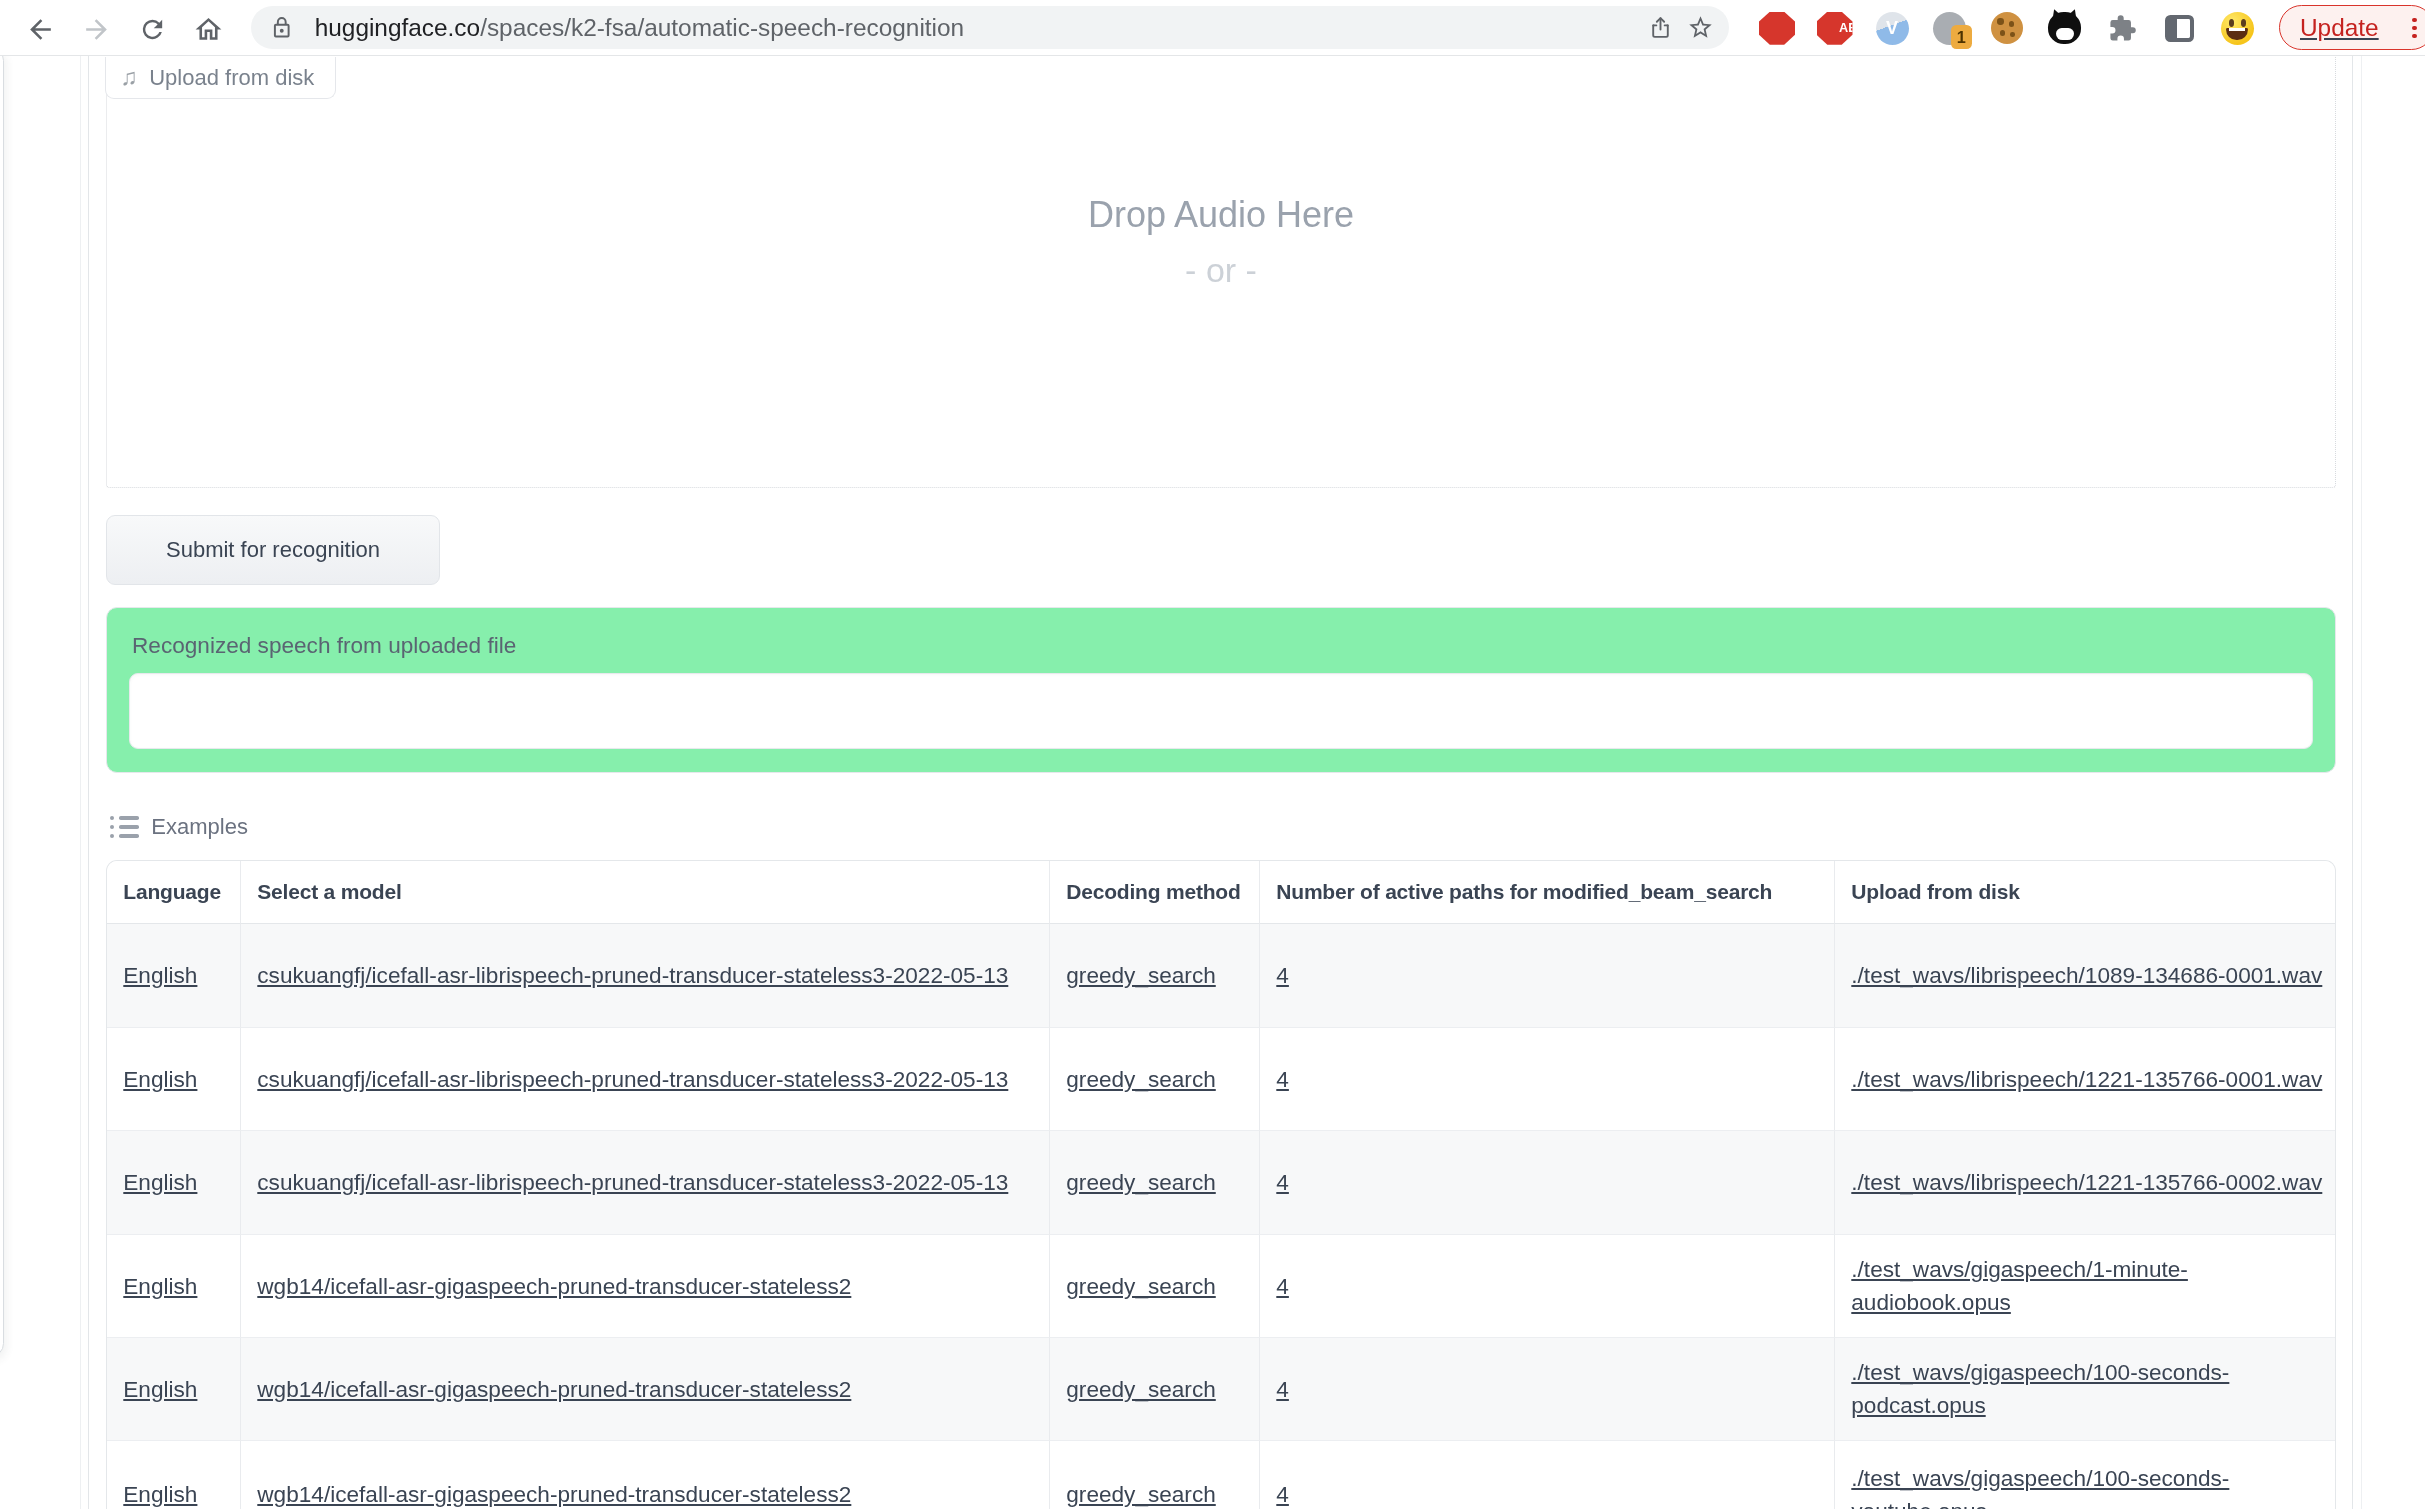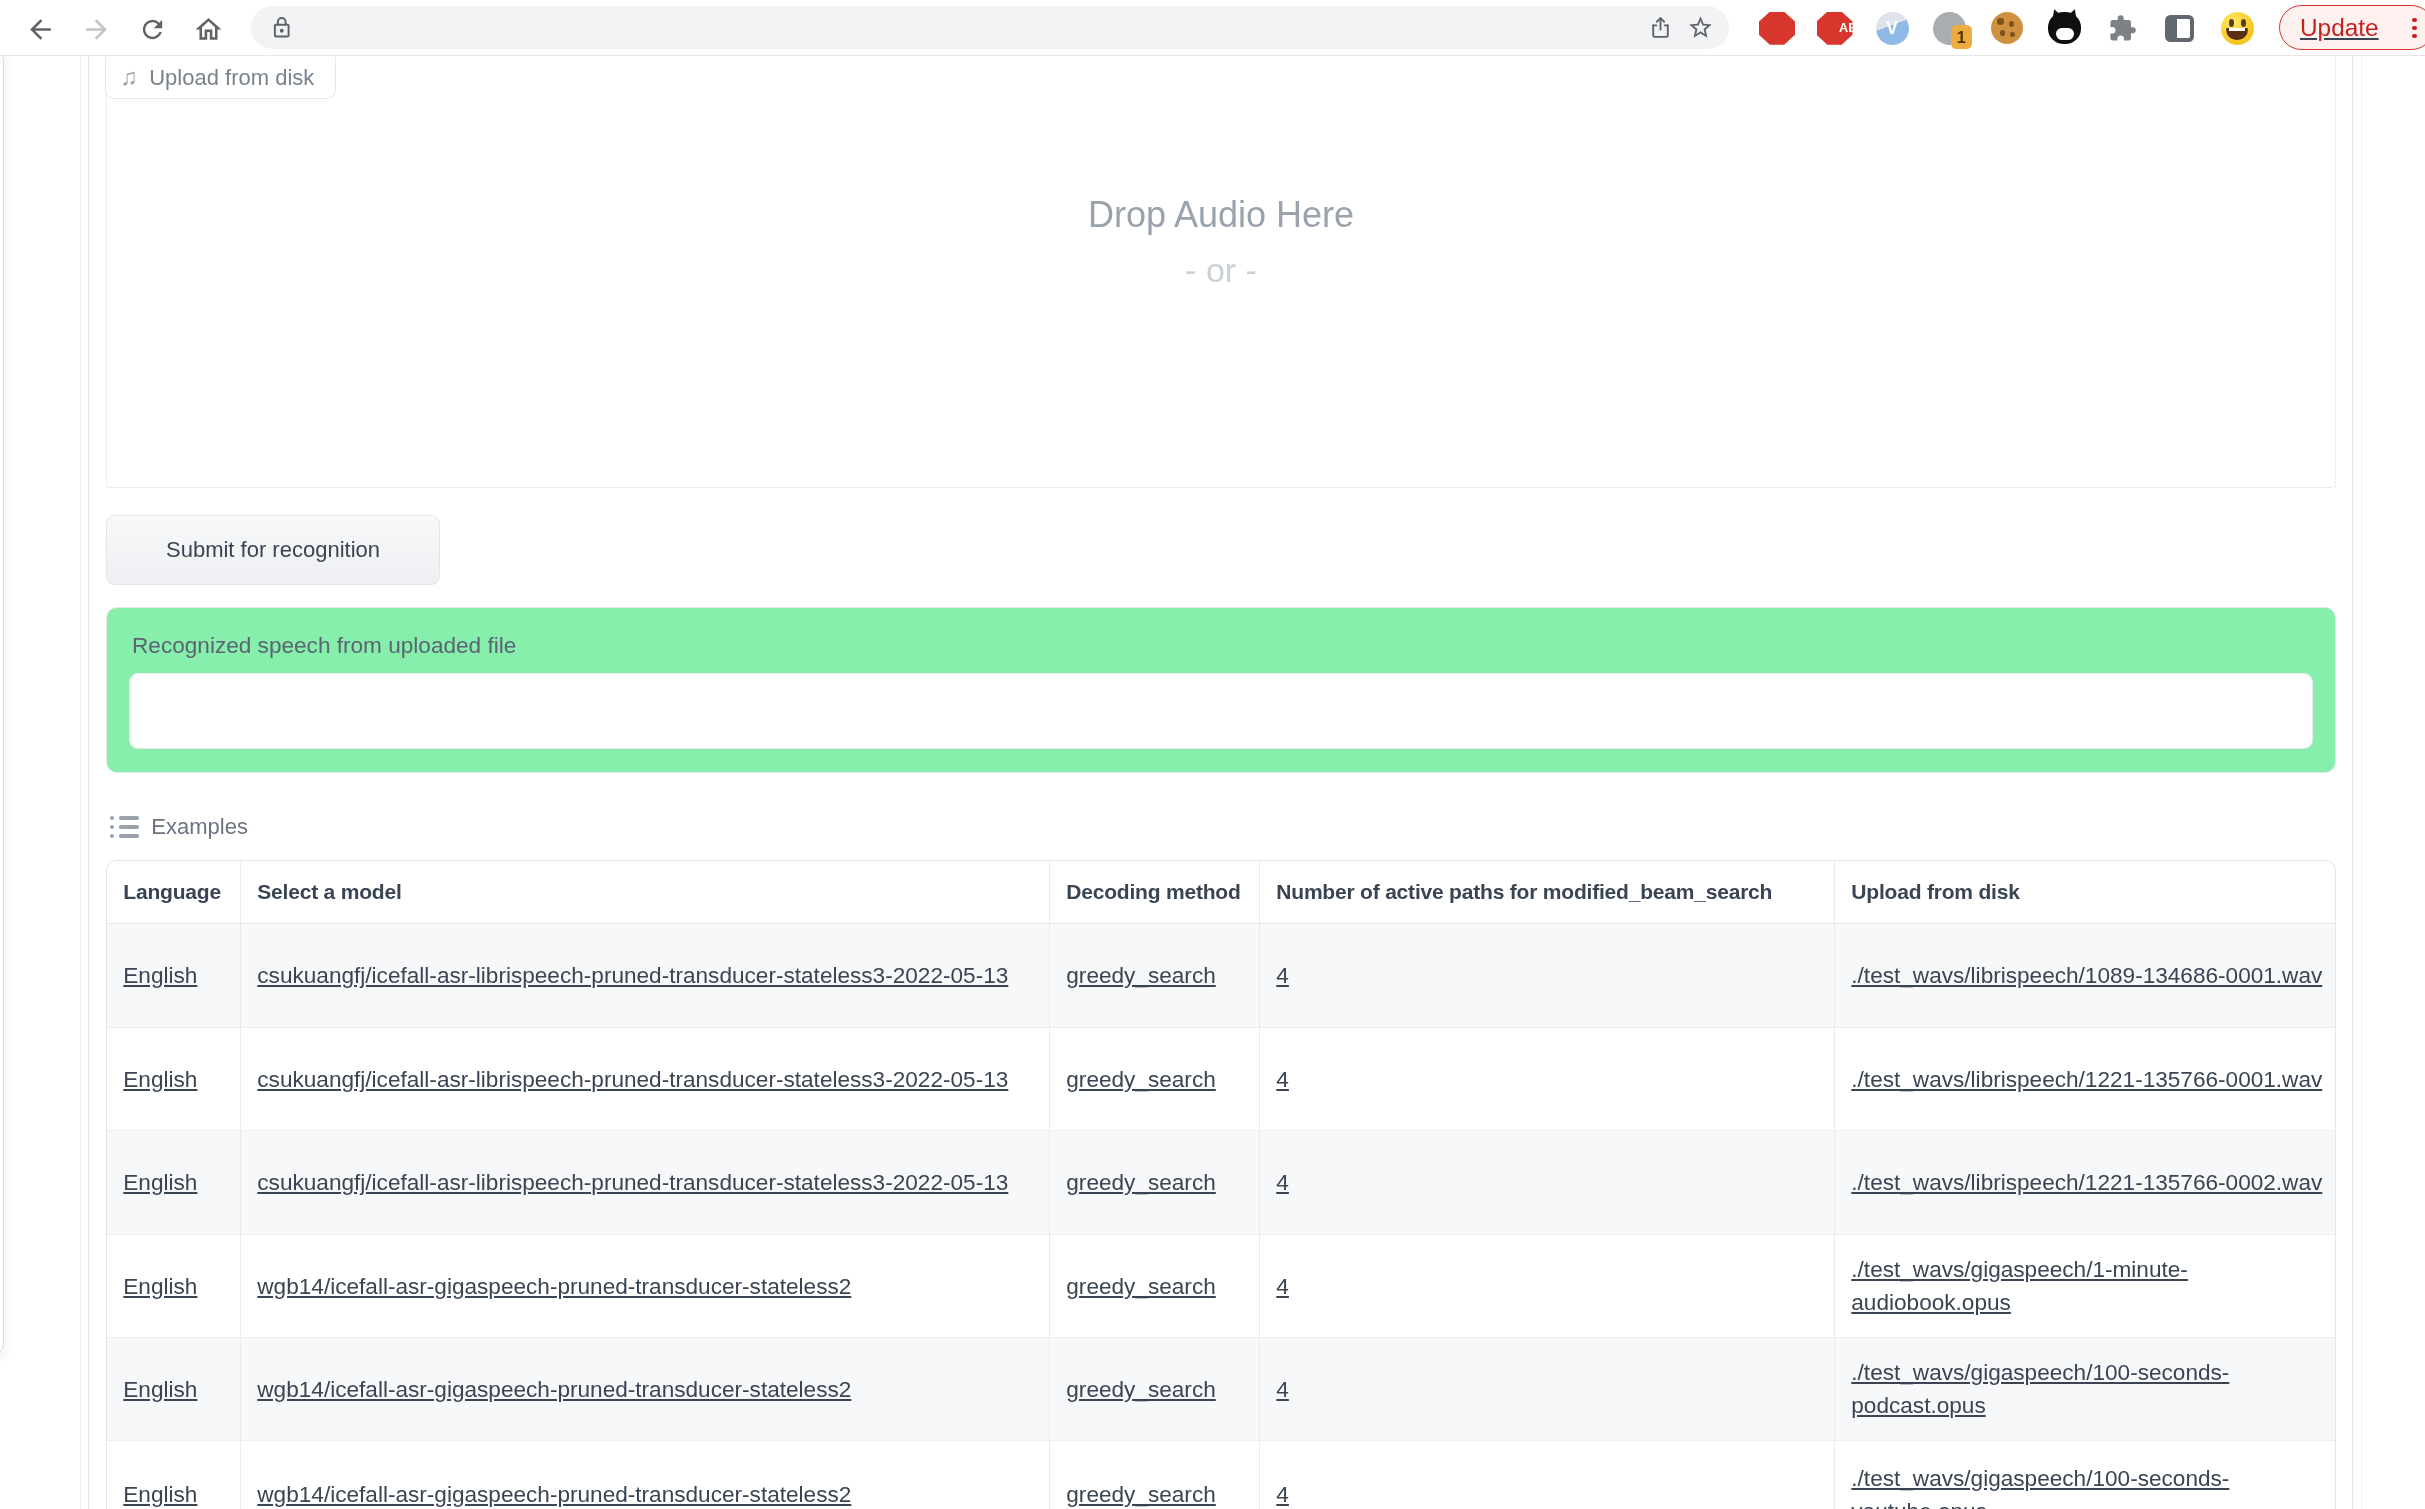--- a/index.html
+++ b/index.html
@@ -148,20 +148,21 @@
         <path fill="#5f6368" d="M12 5.69l5 4.5V18h-2v-6H9v6H7v-7.81l5-4.5M12 3L2 12h3v8h6v-6h2v6h6v-8h3L12 3z"></path>
       </svg>
   </div>
 
   <div class="omnibox">
     <span class="obicon" style="margin-left:11px">
       <svg width="23.5" height="23.5" viewBox="0 0 24 24">
           <path fill="#5f6368" d="M18 8h-1V6a5 5 0 0 0-10 0v2H6a2 2 0 0 0-2 2v10a2 2 0 0 0 2 2h12a2 2 0 0 0 2-2V10a2 2 0 0 0-2-2zM9 6a3 3 0 0 1 6 0v2H9V6zm9 14H6V10h12v10zm-6-3a2 2 0 1 0 0-4 2 2 0 0 0 0 4z"></path>
         </svg>
     </span>
+    <span class="url"><span class="domain">huggingface.co</span><span class="path">/spaces/k2-fsa/automatic-speech-recognition</span></span>
     <span class="obspacer"></span>
     <span class="obicon">
       <svg width="25" height="25" viewBox="0 0 24 24" fill="none" stroke="#5f6368" stroke-width="1.8" stroke-linecap="round" stroke-linejoin="round">
           <path d="M12 14V3"></path>
           <path d="M8.5 6.5L12 3l3.5 3.5"></path>
           <path d="M5.5 10H5a0 0 0 0 0 0 0v9.5A1.5 1.5 0 0 0 6.5 21h11a1.5 1.5 0 0 0 1.5-1.5V10h-.5"></path>
           <path d="M5 10h3M16 10h3"></path>
         </svg>
     </span>
     <span class="obicon" style="margin-right:9px">

